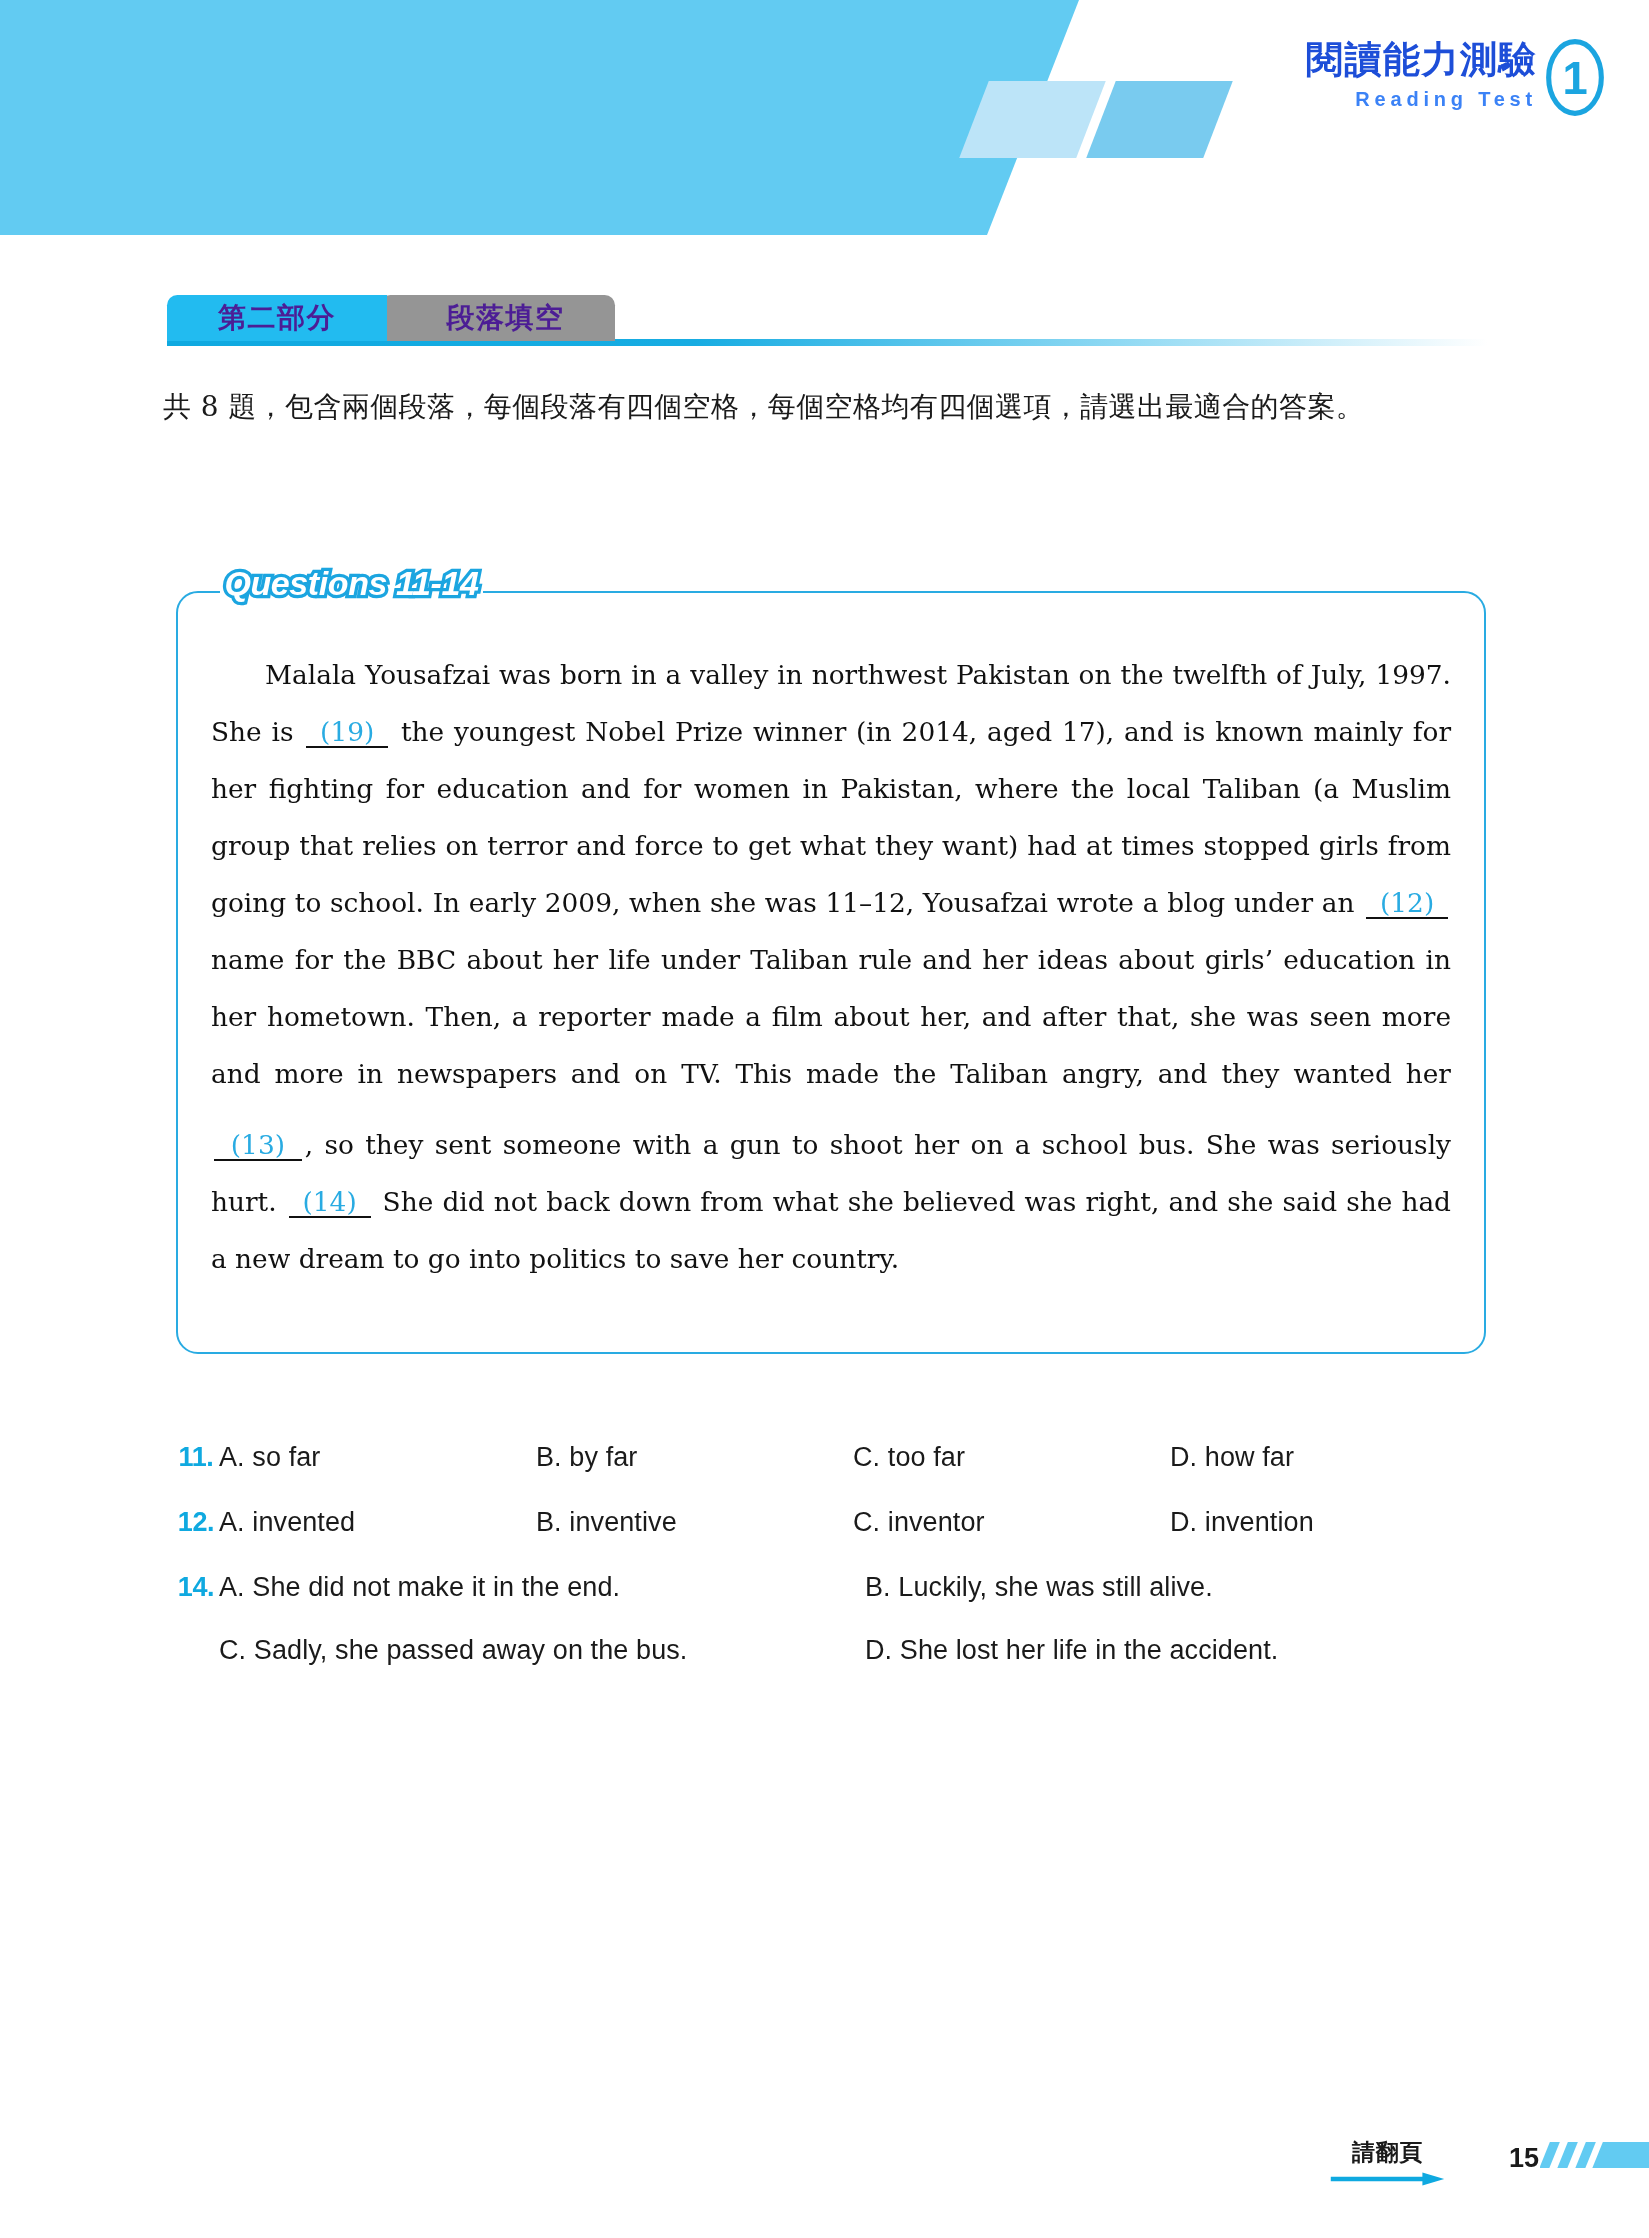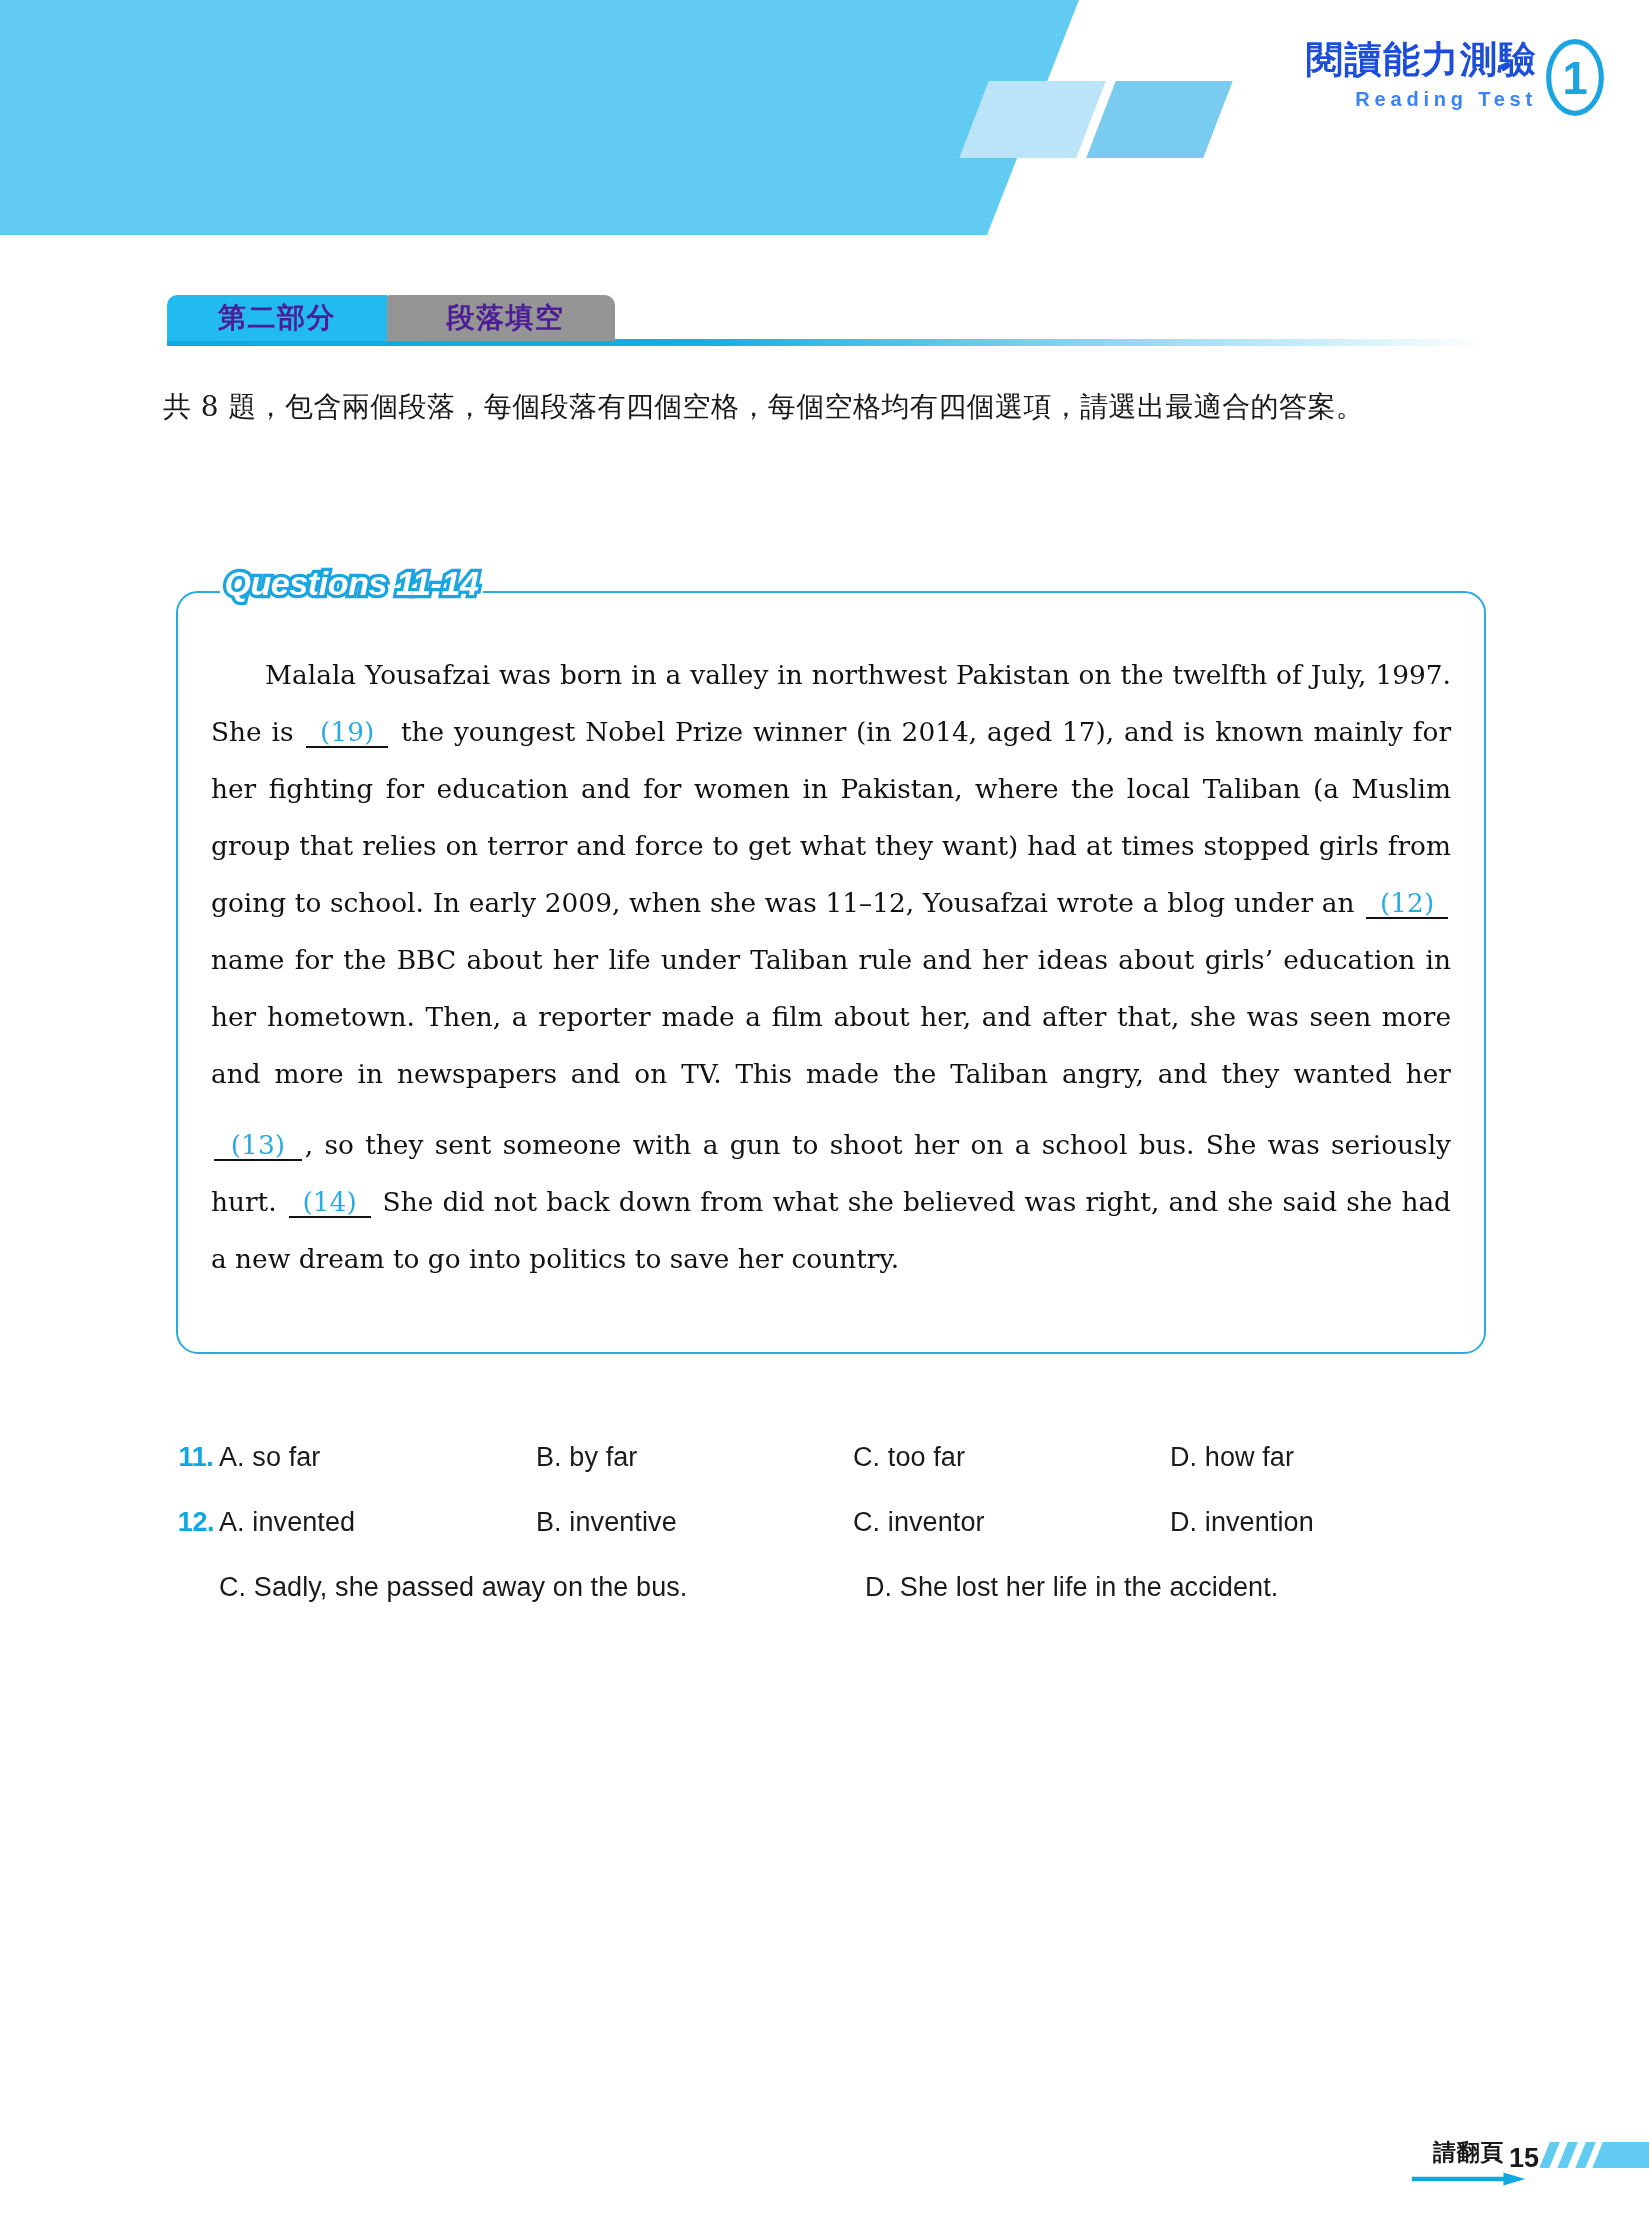--- a/index.html
+++ b/index.html
@@ -221,21 +221,21 @@
     letter-spacing: 0.1px;
     white-space: nowrap;
   }
   .grid4 .opt { width: 317px; flex: none; }
   .grid2 .opt { width: 646px; flex: none; }
   .qrow-sub { margin-top: 32px; justify-content: space-between; }
 
   
   .footer-turn {
     position: absolute;
-    left: 1399px; top: 2137px;
+    left: 1318px; top: 2137px;
     width: 139px;
     text-align: center;
   }
   .footer-turn-text {
     font-family: "DejaVu Sans", "Liberation Sans", sans-serif;
     font-size: 23px;
     font-weight: bold;
     color: #1a1a1a;
     letter-spacing: 0.7px;
     white-space: nowrap;
@@ -336,20 +336,25 @@
       <span class="qnum">12.</span>
       <span class="opt">A. invented</span>
       <span class="opt">B. inventive</span>
       <span class="opt">C. inventor</span>
       <span class="opt">D. invention</span>
     </div>
   </div>
 
 
   <div class="qrow">
+    <div class="qrow-line grid2">
+      <span class="qnum">14.</span>
+      <span class="opt">A. She did not make it in the end.</span>
+      <span class="opt">B. Luckily, she was still alive.</span>
+    </div>
     <div class="qrow-line grid2 qrow-sub">
       <span class="qnum-spacer"></span>
       <span class="opt">C. Sadly, she passed away on the bus.</span>
       <span class="opt">D. She lost her life in the accident.</span>
     </div>
   </div>
 
 </div>
 
 <div class="footer-turn">

